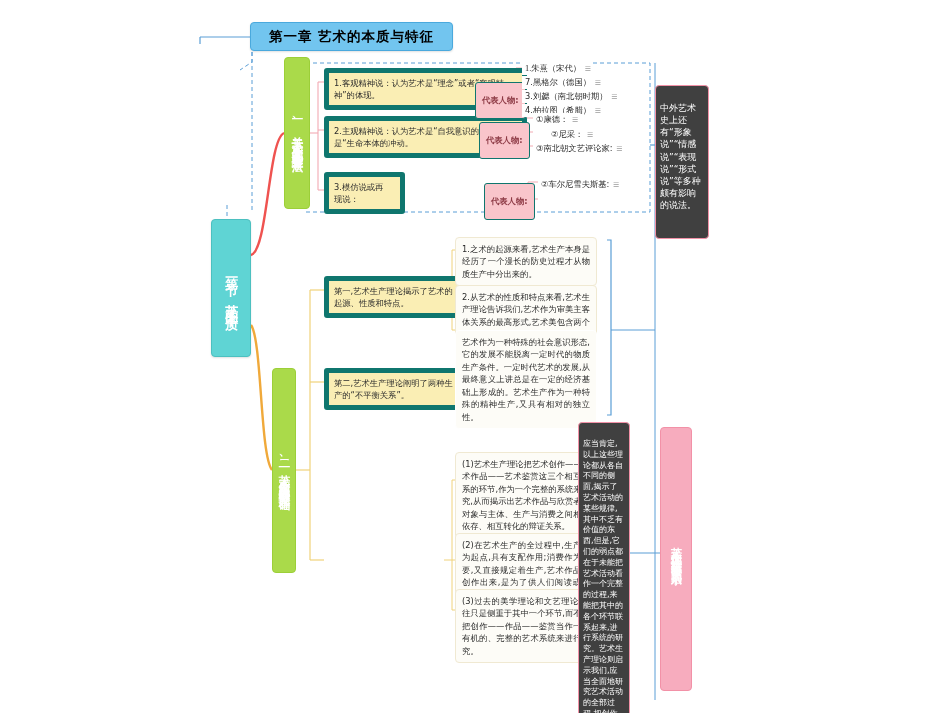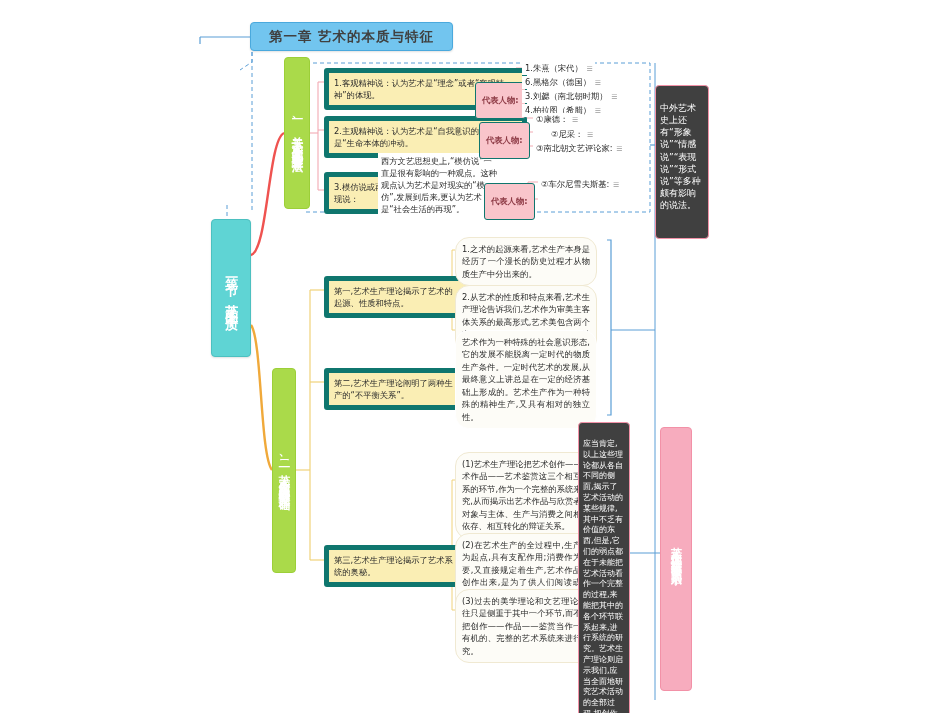--- a/index.html
+++ b/index.html
@@ -10,21 +10,21 @@
   }
   #canvas{position:absolute;inset:0;}
   svg.links{position:absolute;left:0;top:0;width:950px;height:713px;pointer-events:none;}
 
   .node{position:absolute;box-sizing:border-box;}
 
   
   .title-node{
     left:250px;top:22px;width:203px;height:29px;
     background:#72c5ef;border:1px solid #4aa9dd;border-radius:4px;
-    color:#404040;font-size:13.5px;font-weight:bold;
+    color:#000000;font-size:13.5px;font-weight:bold;
     display:flex;align-items:center;justify-content:center;
     letter-spacing:1px;
     box-shadow:0 1px 2px rgba(0,0,0,.12);
   }
 
   
   .center-node{
     left:211px;top:219px;width:40px;height:138px;
     background:#5fd4d4;border:1px solid #4cc0c0;border-radius:4px;
     color:#ffffff;font-size:13px;font-weight:bold;
@@ -85,21 +85,21 @@
     background:#ffffff;padding:1px 12px 1px 3px;white-space:nowrap;
   }
   .sub-item .hamb{
     position:absolute;right:2px;top:50%;transform:translateY(-50%);
     color:#9c9c9c;font-size:7px;line-height:1;
   }
 
   
   .card{
     position:absolute;background:#fdfcf7;border:1px solid #f0e9d2;
-    border-radius:14px;color:#2b2b2b;font-size:8.3px;line-height:1.5;
+    border-radius:4px;color:#2b2b2b;font-size:8.3px;line-height:1.5;
     padding:5px 6px;text-align:justify;
   }
 
   
   .note-pink{
     position:absolute;background:#404040;border:1px solid #f291a7;
     border-radius:4px;color:#ffffff;font-size:9px;line-height:1.35;
     padding:16px 4px;
     writing-mode:horizontal-tb;
   }
@@ -190,32 +190,31 @@
 
   <div class="leaf-yellow leaf-y2">
     <span>2.主观精神说：认为艺术是“自我意识的表现”,是“生命本体的冲动。</span>
     <span class="hamb">☰</span>
   </div>
 
   <div class="leaf-yellow leaf-y3">
     <span>3.模仿说或再现说：</span>
   </div>
 
-  <div class="leaf-plain">西方文艺思想史上,“模仿说”一直是很有影响的一种观点。这种观点认为艺术是对现实的“模仿”,发展到后来,更认为艺术是“社会生活的再现”。</div>
 
   <div class="tag-pink tag-p1">代表人物:</div>
   <div class="tag-pink tag-p2">代表人物:</div>
   <div class="tag-pink tag-p3">代表人物:</div>
 
-  <div class="sub-item" style="left:522px;top:62px;">
+  <div class="sub-item" style="left:522px;top:62px;font-family:Liberation Serif, serif;">
     <span>1.朱熹（宋代）</span>
     <span class="hamb">☰</span>
   </div>
   <div class="sub-item" style="left:522px;top:76px;">
-    <span>6.黑格尔（德国）</span>
+    <span>7.黑格尔（德国）</span>
     <span class="hamb">☰</span>
   </div>
   <div class="sub-item" style="left:522px;top:90px;">
     <span>3.刘勰（南北朝时期）</span>
     <span class="hamb">☰</span>
   </div>
   <div class="sub-item" style="left:522px;top:104px;">
     <span>4.柏拉图（希腊）</span>
     <span class="hamb">☰</span>
   </div>
@@ -245,24 +244,20 @@
   <div class="note-pink note-a">中外艺术史上还有“形象说”“情感说”“表现说”“形式说”等多种颇有影响的说法。</div>
 
   <div class="node branch-green branch-2">二、艺术本质问题的科学理论基础</div>
 
   <div class="leaf-yellow leaf-y4">
     <span>第一,艺术生产理论揭示了艺术的起源、性质和特点。</span>
     <span class="hamb">☰</span>
   </div>
   <div class="leaf-yellow leaf-y5">
     <span>第二,艺术生产理论阐明了两种生产的“不平衡关系”。</span>
-    <span class="hamb">☰</span>
-  </div>
-  <div class="leaf-yellow leaf-y6">
-    <span>第三,艺术生产理论揭示了艺术系统的奥秘。</span>
     <span class="hamb">☰</span>
   </div>
 
   <div class="card" style="left:455px;top:237px;width:128px;">1.之术的起源来看,艺术生产本身是经历了一个漫长的防史过程才从物质生产中分出来的。</div>
   <div class="card" style="left:455px;top:285px;width:128px;">2.从艺术的性质和特点来看,艺术生产理论告诉我们,艺术作为审美主客体关系的最高形式,艺术美包含两个方面的内容,一方面艺术是对客观社会生活的反映,另一方面艺术又凝聚着艺术家主观的审美理想和情感愿望。</div>
   <div class="card" style="left:455px;top:330px;width:128px;border-color:#ffffff;">艺术作为一种特殊的社会意识形态,它的发展不能脱离一定时代的物质生产条件。一定时代艺术的发展,从最终意义上讲总是在一定的经济基础上形成的。艺术生产作为一种特殊的精神生产,又具有相对的独立性。</div>
 
   <div class="card" style="left:455px;top:452px;width:128px;">(1)艺术生产理论把艺术创作——艺术作品——艺术鉴赏这三个相互联系的环节,作为一个完整的系统来研究,从而揭示出艺术作品与欣赏者、对象与主体、生产与消费之间相互依存、相互转化的辩证关系。</div>
   <div class="card" style="left:455px;top:533px;width:128px;">(2)在艺术生产的全过程中,生产作为起点,具有支配作用;消费作为需要,又直接规定着生产,艺术作品被创作出来,是为了供人们阅读或欣赏,如果没人欣赏,它就还是潜在的作品。因而,艺术生产必须适应欣赏者的消费需要;同时,艺术欣赏反过来又成为刺激艺术生产的动力,推动着艺术生产的发展。</div>
   <div class="card" style="left:455px;top:589px;width:128px;">(3)过去的美学理论和文艺理论,往往只是侧重于其中一个环节,而不是把创作——作品——鉴赏当作一个有机的、完整的艺术系统来进行研究。</div>

